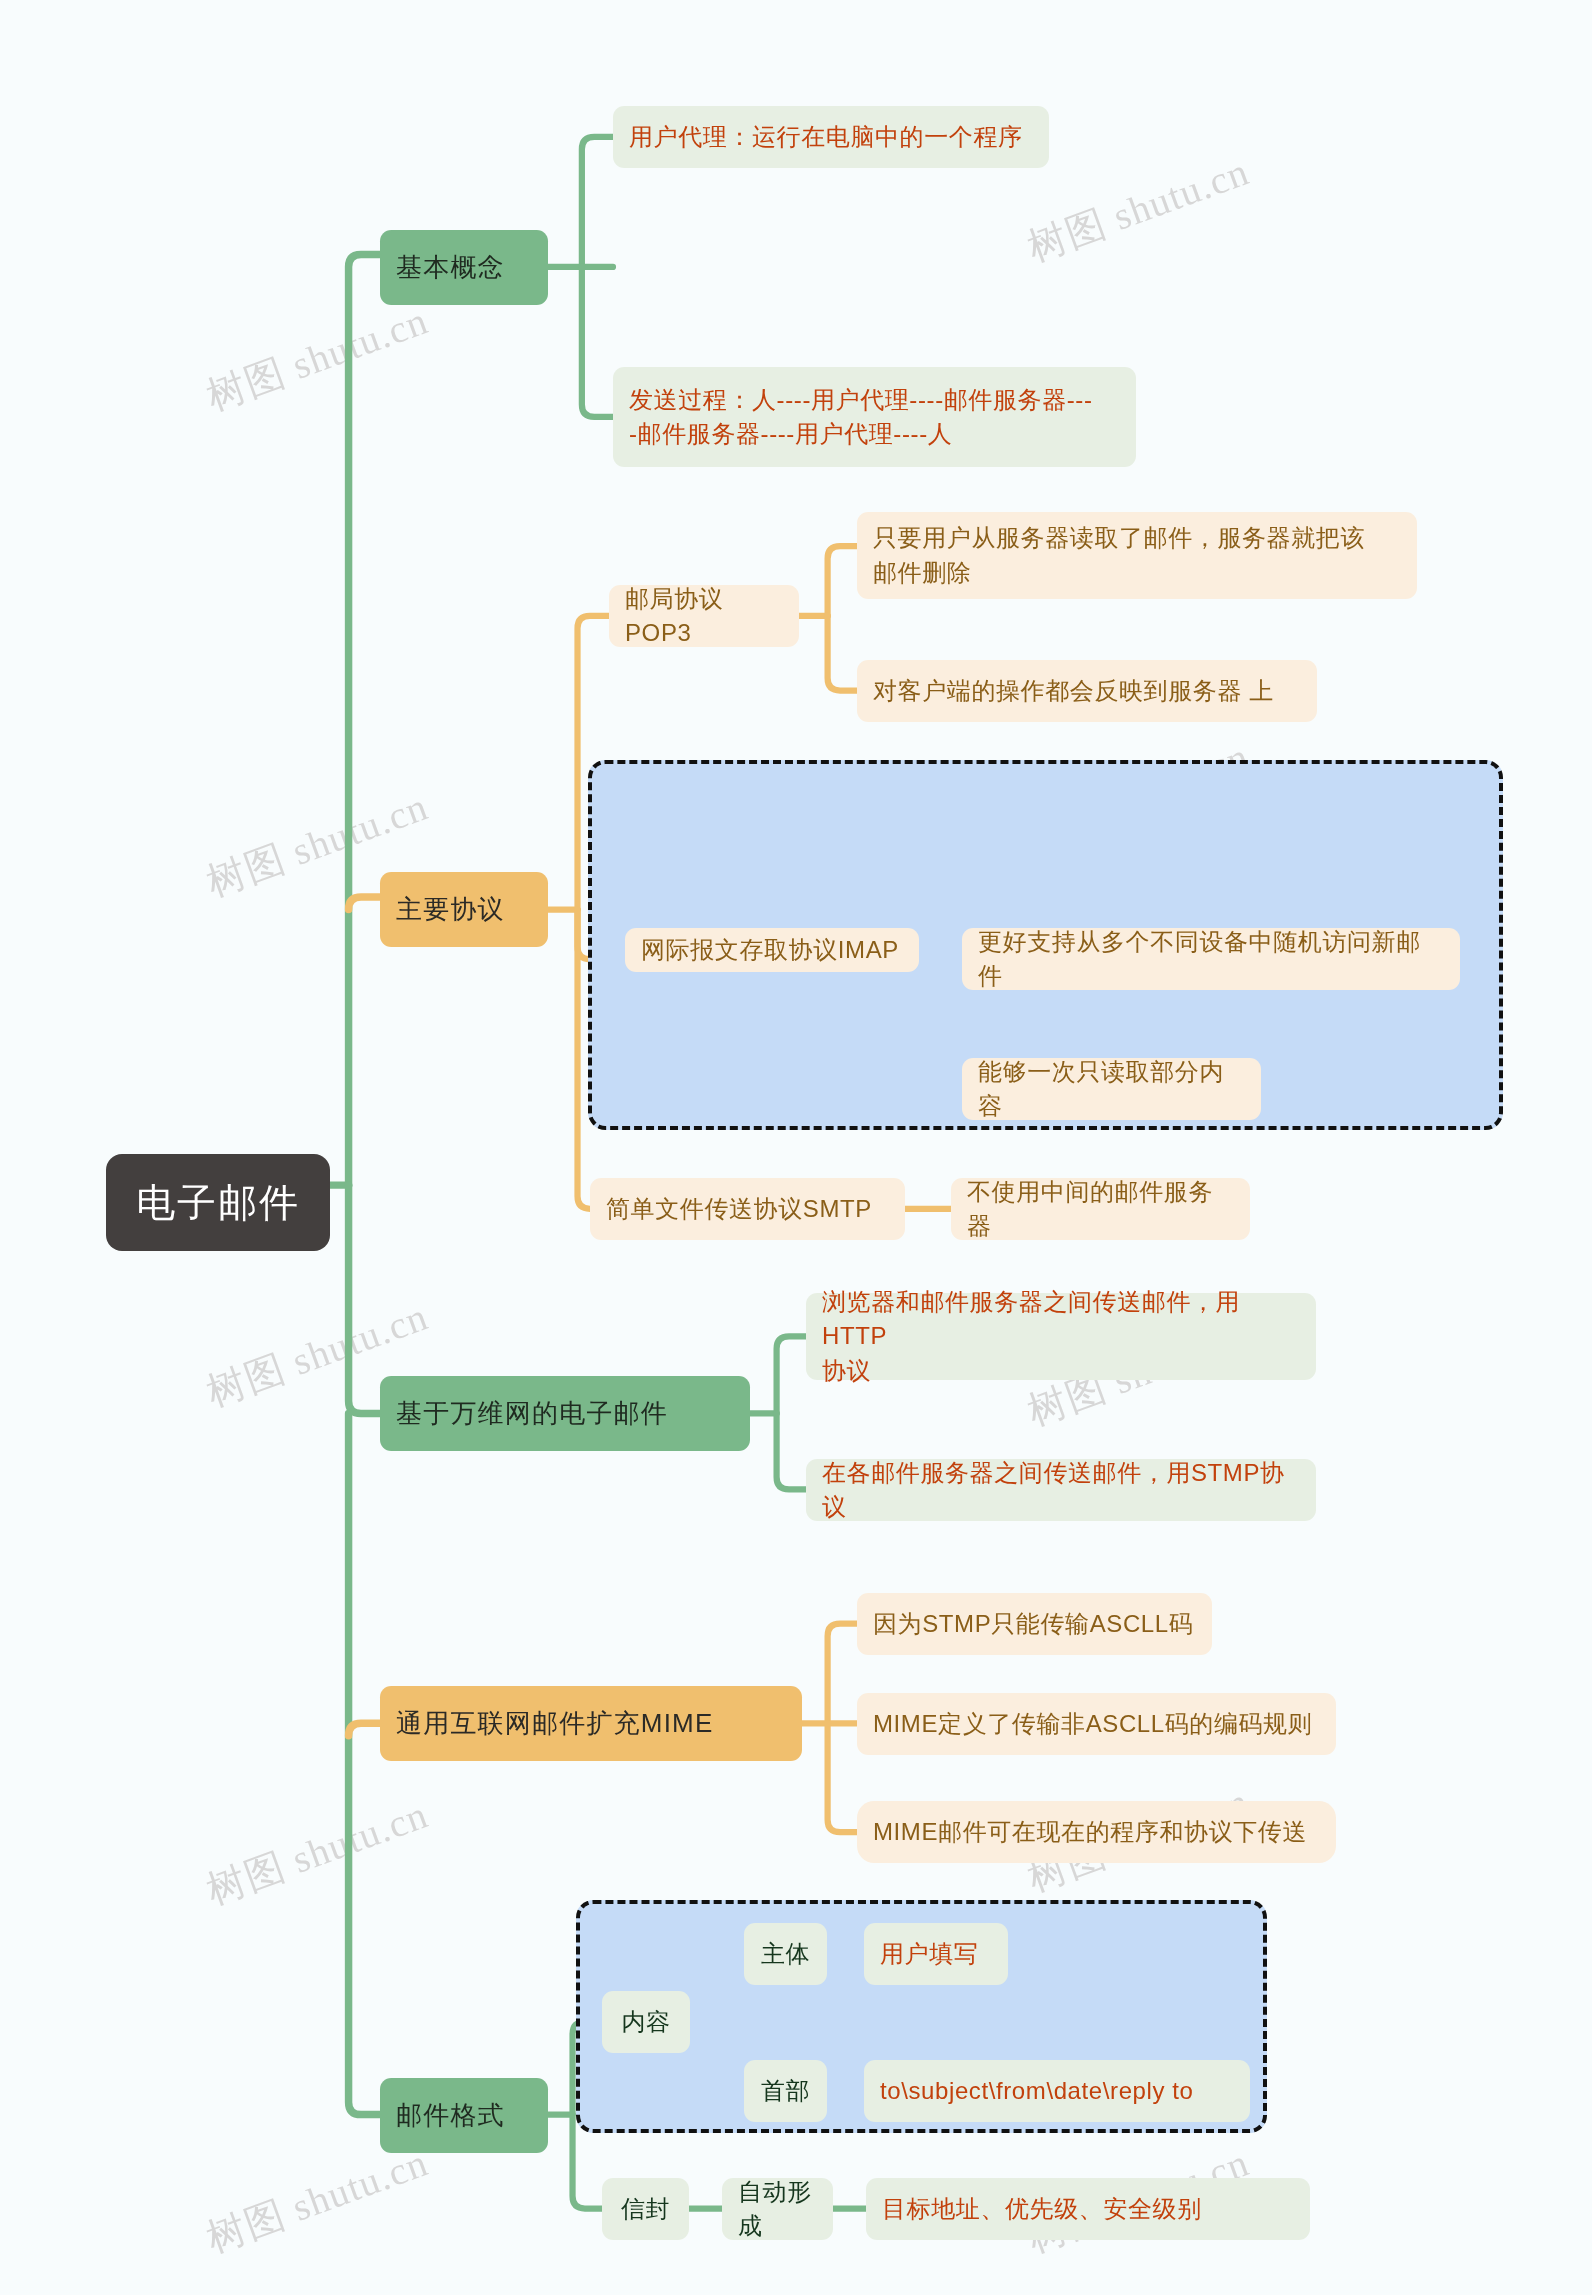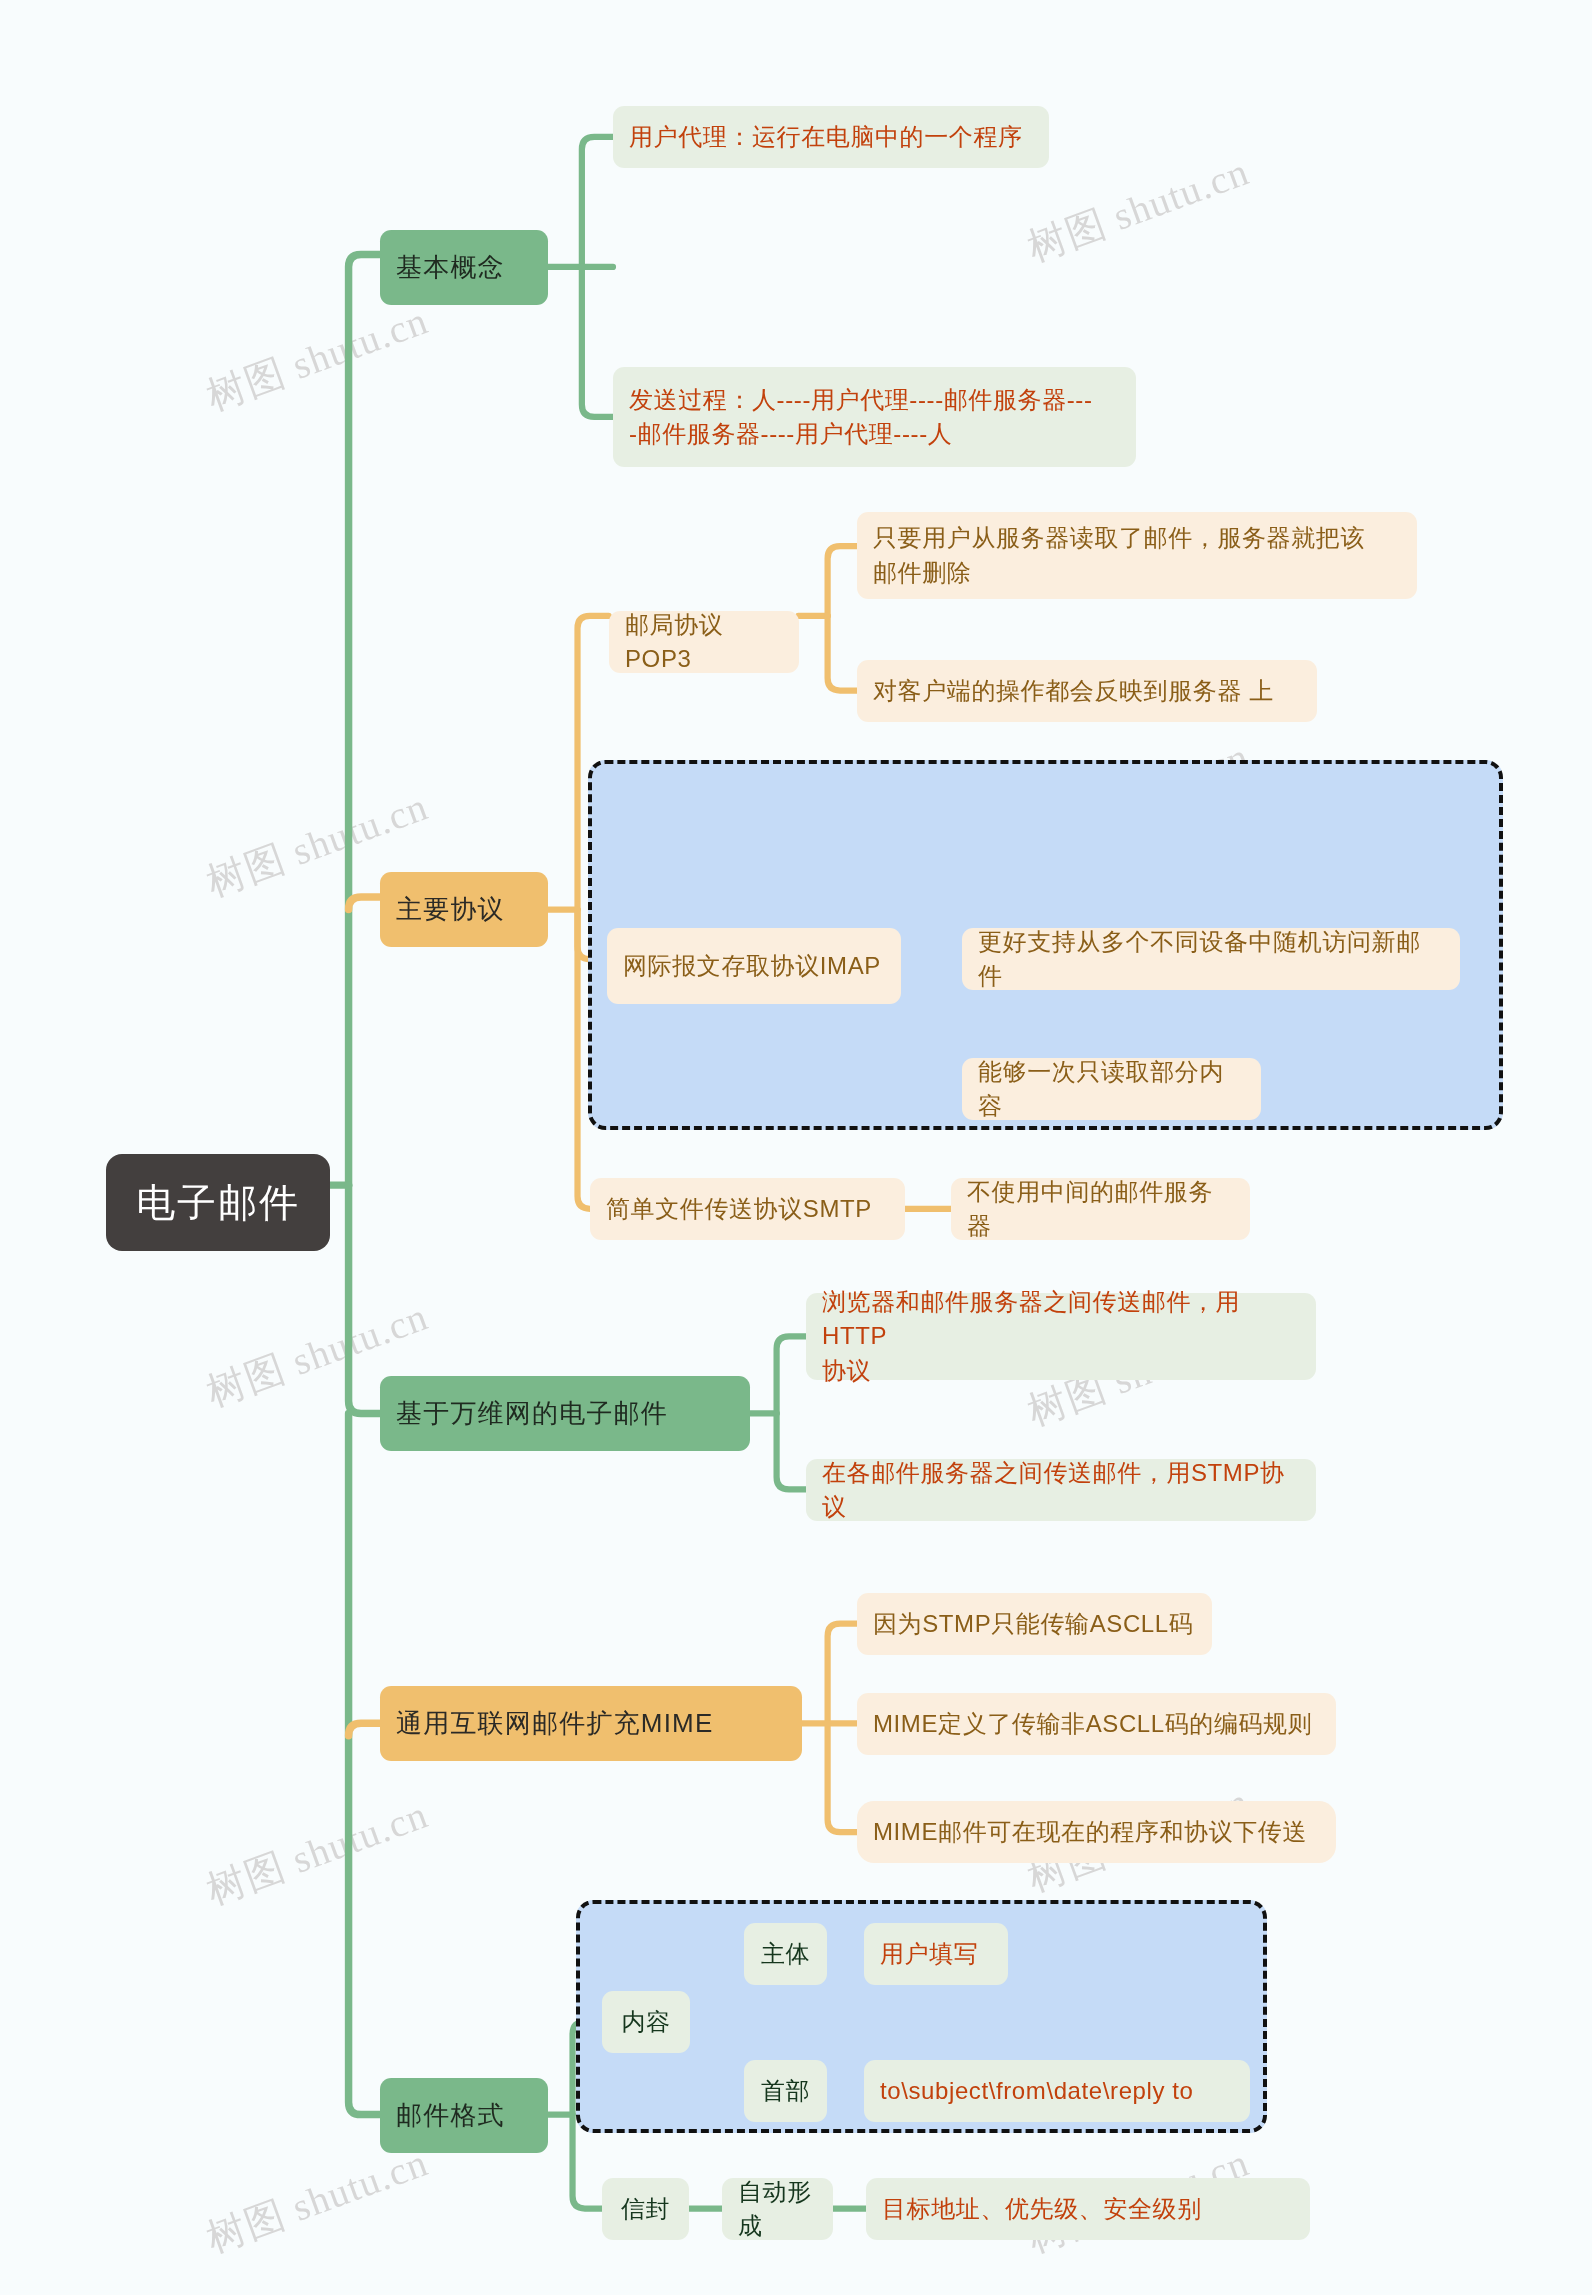--- a/index.html
+++ b/index.html
@@ -185,26 +185,26 @@
 
   <div class="node root" style="left:106px; top:1137px; width:224px; height:97px;">电子邮件</div>
 
   <div class="node l1-green" style="left:380px; top:230px; width:168px; height:75px;">基本概念</div>
   <div class="node leaf-green" style="left:613px; top:106px; width:436px; height:62px;">用户代理：运行在电脑中的一个程序</div>
   <div class="node leaf-green" style="left:613px; top:367px; width:523px; height:100px;">发送过程：人----用户代理----邮件服务器---
 -邮件服务器----用户代理----人</div>
 
   <div class="node l1-orange" style="left:380px; top:872px; width:168px; height:75px;">主要协议</div>
 
-  <div class="node leaf-orange" style="left:609px; top:585px; width:190px; height:62px;margin-top:26px;">邮局协议POP3</div>
+  <div class="node leaf-orange" style="left:609px; top:585px; width:190px; height:62px;">邮局协议POP3</div>
   <div class="node leaf-orange" style="left:857px; top:512px; width:560px; height:87px;">只要用户从服务器读取了邮件，服务器就把该
 邮件删除</div>
   <div class="node leaf-orange" style="left:857px; top:660px; width:460px; height:62px;">对客户端的操作都会反映到服务器 上</div>
 
-  <div class="node leaf-orange" style="left:607px; top:928px; width:294px; height:76px;">网际报文存取协议IMAP</div>
+  <div class="node leaf-orange" style="left:625px; top:928px; width:294px; height:44px;">网际报文存取协议IMAP</div>
   <div class="node leaf-orange" style="left:962px; top:928px; width:498px; height:62px;">更好支持从多个不同设备中随机访问新邮件</div>
   <div class="node leaf-orange" style="left:962px; top:1058px; width:299px; height:62px;">能够一次只读取部分内容</div>
 
   <div class="node leaf-orange" style="left:590px; top:1178px; width:315px; height:62px;">简单文件传送协议SMTP</div>
   <div class="node leaf-orange" style="left:951px; top:1178px; width:299px; height:62px;">不使用中间的邮件服务器</div>
 
   <div class="node l1-green" style="left:380px; top:1376px; width:370px; height:75px;">基于万维网的电子邮件</div>
   <div class="node leaf-green" style="left:806px; top:1293px; width:510px; height:87px;">浏览器和邮件服务器之间传送邮件，用HTTP
 协议</div>
   <div class="node leaf-green" style="left:806px; top:1459px; width:510px; height:62px;">在各邮件服务器之间传送邮件，用STMP协议</div>

